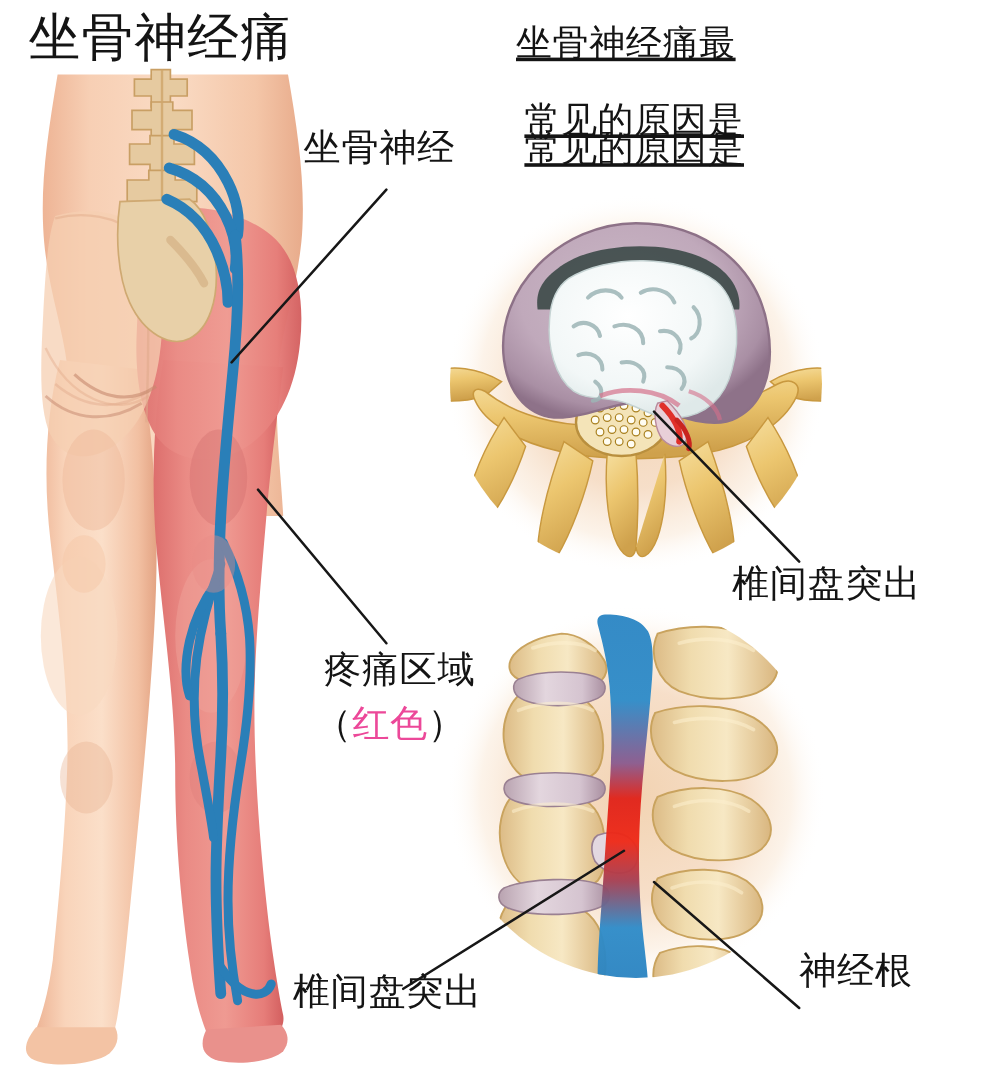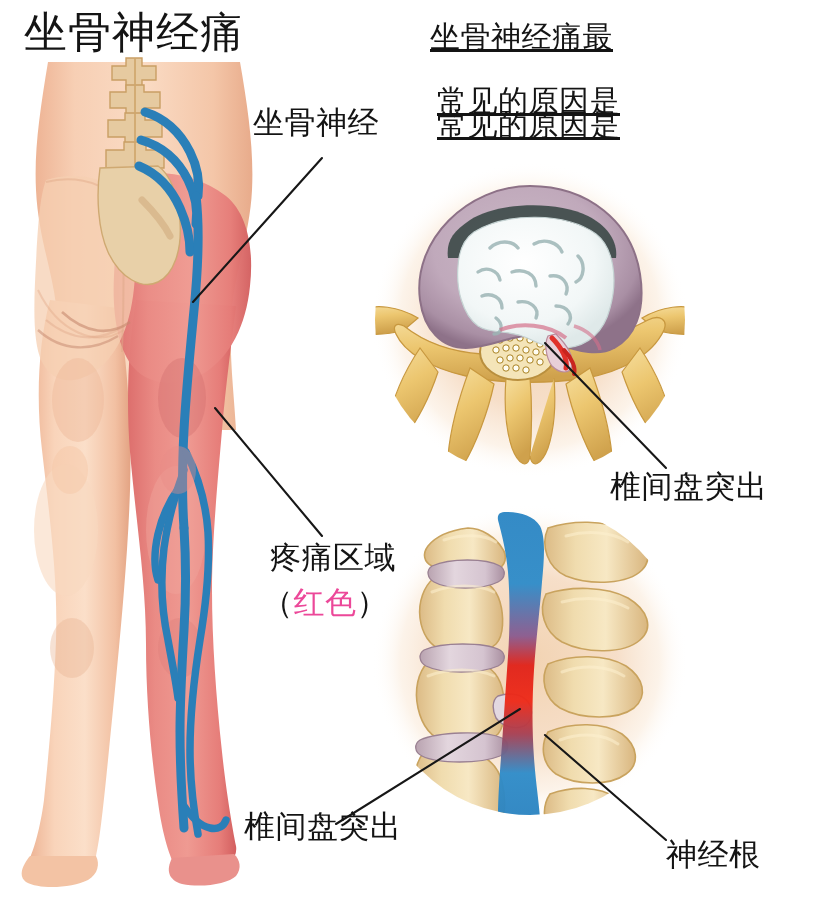--- a/index.html
+++ b/index.html
@@ -354,15 +354,15 @@
   <div class="txt callout" style="left:437px;top:64px;margin-top:20px;">常见的原因是</div>
   <div class="txt callout" style="left:437px;top:108px;">常见的原因是</div>
 
   <div class="txt label" style="left:252px;top:541px;margin-left:18px;">疼痛区域</div>
   <div class="txt label" style="left:262px;top:586px;"><span>（</span><span class="redword">红色</span><span>）</span></div>
 
   <div class="txt label" style="left:244px;top:810px;">椎间盘突出</div>
 
   <div class="txt label" style="left:610px;top:470px;">椎间盘突出</div>
 
-  <div class="txt label" style="left:666px;top:838px;">神经根</div>
+  <div class="txt label" style="left:666px;top:792px;">神经根</div>
 
 </div>
 
 </body></html>

